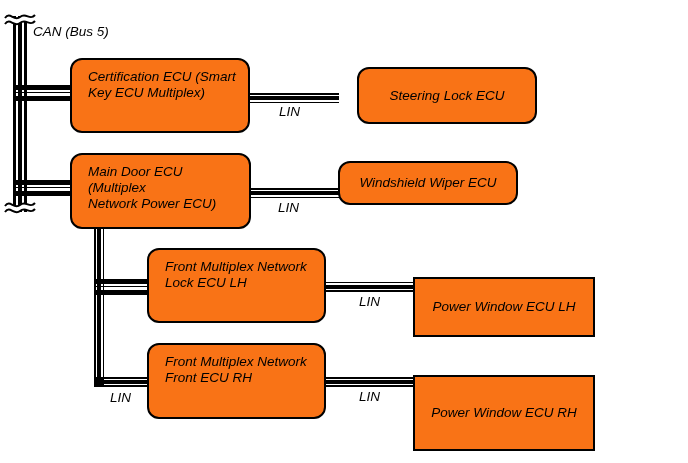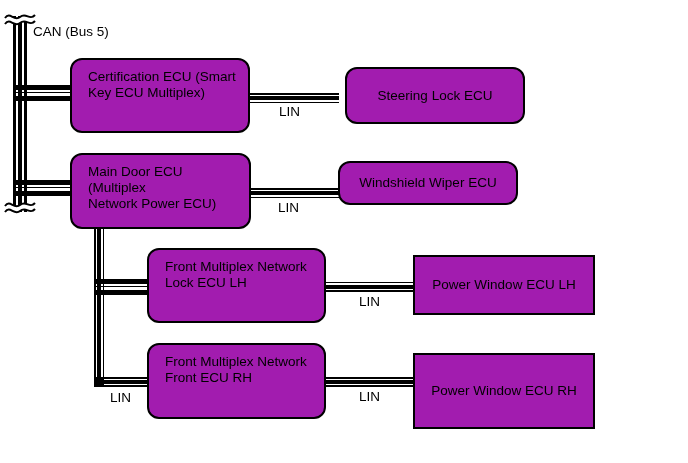--- a/index.html
+++ b/index.html
@@ -1,26 +1,26 @@
 <!DOCTYPE html>
 <html><head>
 <meta charset="utf-8">
 <style>
   html,body{margin:0;padding:0;background:#fff;}
   #canvas{
     position:relative;width:688px;height:463px;background:#fff;overflow:hidden;
-    font-family:"Liberation Sans", sans-serif;color:#000;
+    font-family:"Liberation Sans", sans-serif;color:#000;font-style:italic;
   }
   
   .node{
-    position:absolute;box-sizing:border-box;border:2px solid #000;background:#a21caf;
+    position:absolute;box-sizing:border-box;border:2px solid #000;background:#f97316;
     font-size:13.5px;line-height:16px;
   }
   .round{border-radius:12px;}
-  .sharp{border-radius:0;}
+  .sharp{border-radius:0;margin-top:22px;}
   .toptext{padding:9px 10px 0 16px;text-align:left;}
   .centertext{display:flex;align-items:center;justify-content:center;text-align:center;}
   
   
   .cable-h{position:absolute;height:10px;background:linear-gradient(to bottom,
     #000 0 1.5px, transparent 1.5px 3px, #000 3px 7px, transparent 7px 8.5px, #000 8.5px 10px);}
   .cable-v{position:absolute;width:10px;background:linear-gradient(to right,
     #000 0 1.5px, transparent 1.5px 3px, #000 3px 7px, transparent 7px 8.5px, #000 8.5px 10px);}
   
   .pair-h{position:absolute;height:16px;background:linear-gradient(to bottom,
@@ -69,21 +69,21 @@
   <div class="floatlabel" style="left:278px;top:200px;">LIN</div>
   <div class="floatlabel" style="left:359px;top:294px;">LIN</div>
   <div class="floatlabel" style="left:110px;top:390px;">LIN</div>
   <div class="floatlabel" style="left:359px;top:389px;">LIN</div>
 
   <div class="node round toptext" style="left:70px;top:58px;width:180px;height:75px;">
     <div>Certification ECU (Smart</div>
     <div>Key ECU Multiplex)</div>
   </div>
 
-  <div class="node round centertext" style="left:345px;top:67px;width:180px;height:57px;justify-content:center;">
+  <div class="node round centertext" style="left:357px;top:67px;width:180px;height:57px;justify-content:center;">
     <div>Steering Lock ECU</div>
   </div>
 
   <div class="node round toptext" style="left:70px;top:153px;width:181px;height:76px;">
     <div>Main Door ECU (Multiplex</div>
     <div>Network Power ECU)</div>
   </div>
 
   <div class="node round centertext" style="left:338px;top:161px;width:180px;height:44px;">
     <div>Windshield Wiper ECU</div>

